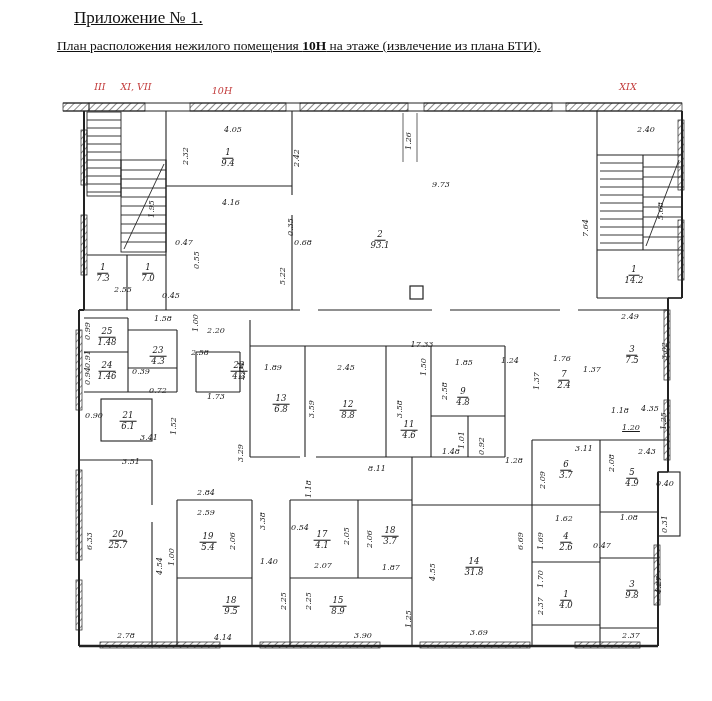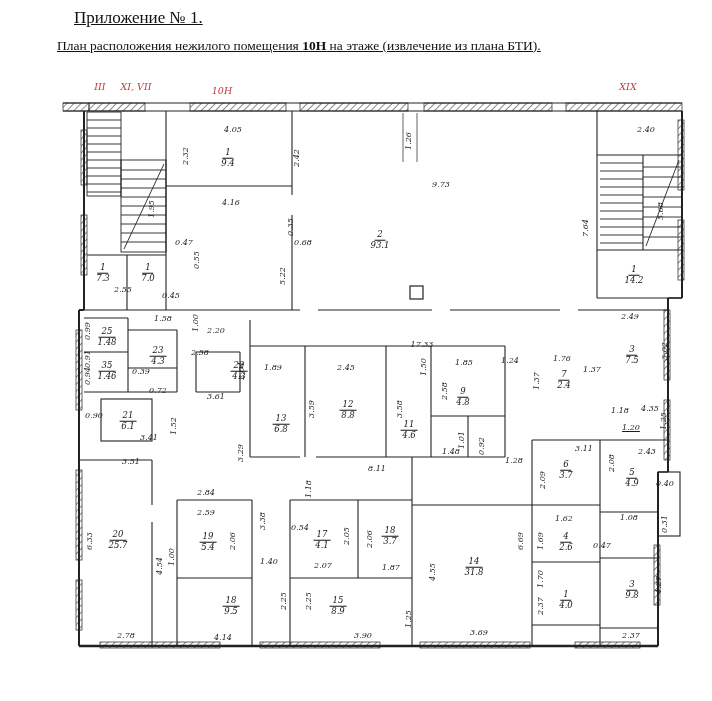--- a/index.html
+++ b/index.html
@@ -205,21 +205,21 @@
       <div class="lbl" style="left: 171px; top: 296px;">0.45</div>
       <div class="lbl rot" style="left: 283px; top: 276px;">5.22</div>
       <div class="lbl" style="left: 630px; top: 317px;">2.49</div>
       <div class="lbl rot" style="left: 665px; top: 351px;">3.02</div>
       <div class="lbl" style="left: 163px; top: 319px;">1.58</div>
       <div class="lbl rot" style="left: 196px; top: 323px;">1.00</div>
       <div class="lbl" style="left: 216px; top: 331px;">2.20</div>
       <div class="lbl rot" style="left: 88px; top: 331px;">0.99</div>
       <div class="lbl" style="left: 200px; top: 353px;">2.58</div>
       <div class="lbl rot" style="left: 242px; top: 371px;">2.04</div>
-      <div class="lbl" style="left: 216px; top: 397px;">3.61</div>
+      <div class="lbl" style="left: 216px; top: 397px;">1.73</div>
       <div class="lbl rot" style="left: 88px; top: 359px;">0.91</div>
       <div class="lbl rot" style="left: 88px; top: 376px;">0.94</div>
       <div class="lbl" style="left: 141px; top: 372px;">0.39</div>
       <div class="lbl" style="left: 158px; top: 391px;">0.72</div>
       <div class="lbl" style="left: 94px; top: 416px;">0.90</div>
       <div class="lbl rot" style="left: 174px; top: 426px;">1.52</div>
       <div class="lbl" style="left: 149px; top: 438px;">3.41</div>
       <div class="lbl" style="left: 131px; top: 462px;">3.51</div>
       <div class="lbl" style="left: 273px; top: 368px;">1.89</div>
       <div class="lbl" style="left: 346px; top: 368px;">2.45</div>
@@ -280,25 +280,25 @@
       <div class="lbl" style="left: 479px; top: 633px;">3.69</div>
       <div class="lbl" style="left: 126px; top: 636px;">2.78</div>
       <div class="lbl" style="left: 631px; top: 636px;">2.37</div>
       <div class="room" style="left: 228px; top: 158px;"><span class="num">1</span><span class="area">9.4</span></div>
       <div class="room" style="left: 380px; top: 240px;"><span class="num">2</span><span class="area">93.1</span></div>
       <div class="room" style="left: 103px; top: 273px;"><span class="num">1</span><span class="area">7.3</span></div>
       <div class="room" style="left: 148px; top: 273px;"><span class="num">1</span><span class="area">7.0</span></div>
       <div class="room" style="left: 634px; top: 275px;"><span class="num">1</span><span class="area">14.2</span></div>
       <div class="room" style="left: 632px; top: 355px;"><span class="num">3</span><span class="area">7.5</span></div>
       <div class="room" style="left: 107px; top: 337px;"><span class="num">25</span><span class="area">1.48</span></div>
-      <div class="room" style="left: 107px; top: 371px;"><span class="num">35</span><span class="area">1.46</span></div>
+      <div class="room" style="left: 107px; top: 371px;"><span class="num">24</span><span class="area">1.46</span></div>
       <div class="room" style="left: 158px; top: 356px;"><span class="num">23</span><span class="area">4.3</span></div>
       <div class="room" style="left: 218px; top: 371px; margin-left: 21px;"><span class="num">22</span><span class="area">4.3</span></div>
       <div class="room" style="left: 128px; top: 421px;"><span class="num">21</span><span class="area">6.1</span></div>
-      <div class="room" style="left: 281px; top: 424px; text-align: center;"><span class="num">13</span><span class="area">6.8</span></div>
+      <div class="room" style="left: 281px; top: 404px; text-align: center;"><span class="num">13</span><span class="area">6.8</span></div>
       <div class="room" style="left: 348px; top: 410px;"><span class="num">12</span><span class="area">8.8</span></div>
       <div class="room" style="left: 409px; top: 430px;"><span class="num">11</span><span class="area">4.6</span></div>
       <div class="room" style="left: 463px; top: 397px;"><span class="num">9</span><span class="area">4.8</span></div>
       <div class="room" style="left: 564px; top: 380px;"><span class="num">7</span><span class="area">2.4</span></div>
       <div class="room" style="left: 566px; top: 470px;"><span class="num">6</span><span class="area">3.7</span></div>
       <div class="room" style="left: 632px; top: 478px;"><span class="num">5</span><span class="area">4.9</span></div>
       <div class="room" style="left: 566px; top: 542px;"><span class="num">4</span><span class="area">2.6</span></div>
       <div class="room" style="left: 566px; top: 600px;"><span class="num">1</span><span class="area">4.0</span></div>
       <div class="room" style="left: 632px; top: 590px;"><span class="num">3</span><span class="area">9.8</span></div>
       <div class="room" style="left: 118px; top: 540px;"><span class="num">20</span><span class="area">25.7</span></div>

